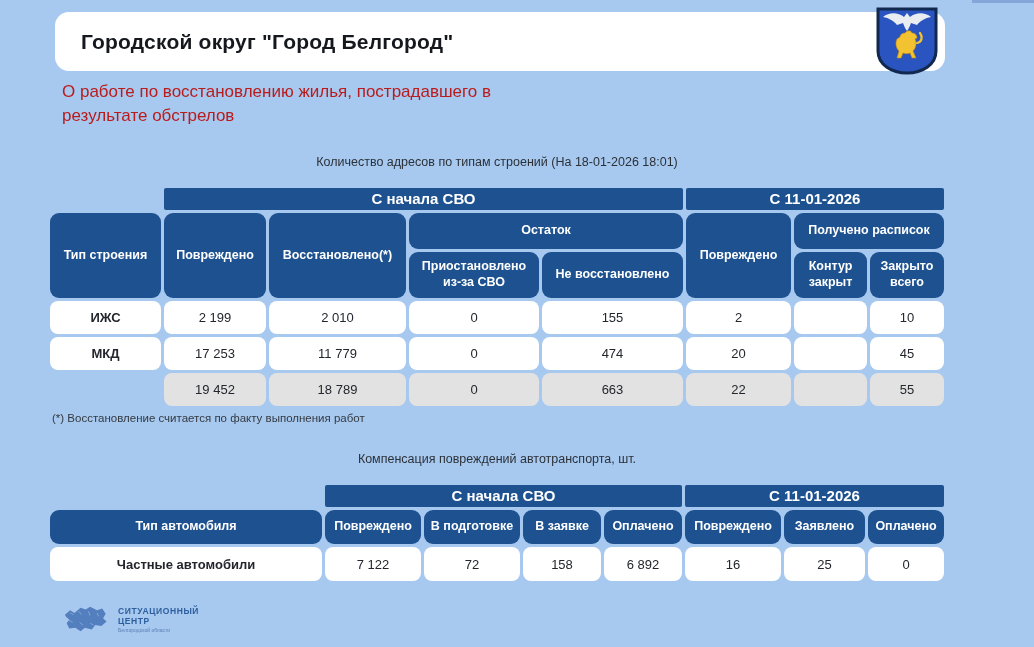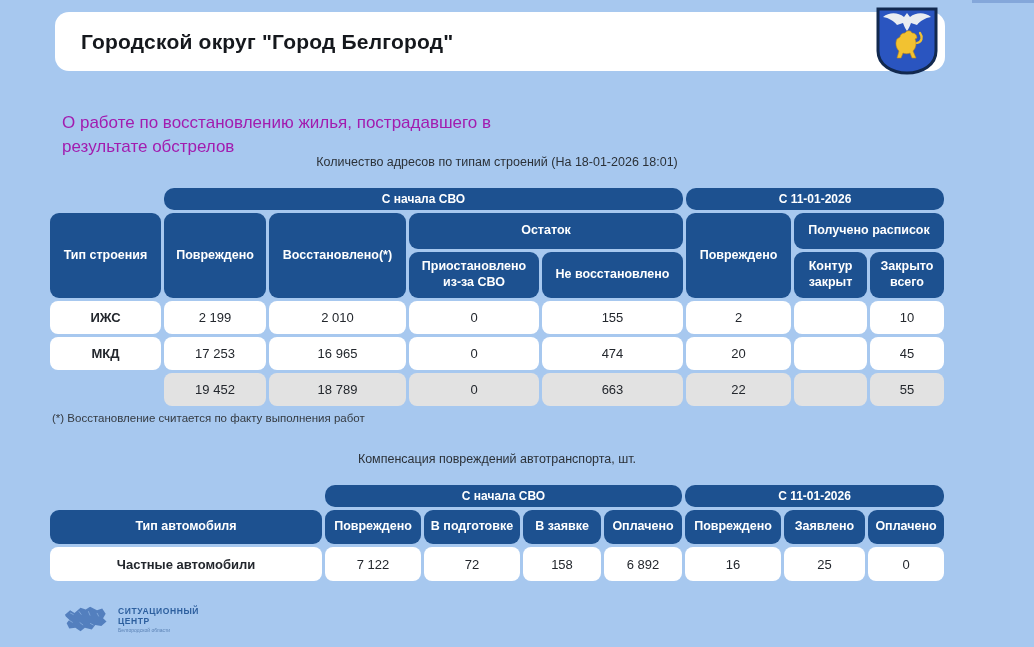--- a/index.html
+++ b/index.html
@@ -15,21 +15,21 @@
   
   .title-bar {
     position:absolute; left:55px; top:12px; width:890px; height:59px;
     background:#ffffff; border-radius:14px;
     display:flex; align-items:center; padding-left:26px;
   }
   .title-bar h1 { font-size:21px; font-weight:800; color:#15181d; letter-spacing:.2px; }
   .emblem { position:absolute; left:875px; top:7px; width:64px; height:68px; }
   .subtitle {
     position:absolute; left:62px; top:80px; width:480px;
-    font-size:17px; line-height:1.42; color:#a21caf; font-weight:500;margin-top:31px;
+    font-size:17px; line-height:1.42; color:#b91c1c; font-weight:500;
   }
 
   
   .tcaption {
     position:absolute; left:50px; width:894px; text-align:center;
     font-size:12.5px; color:#2b3138; font-weight:500;
   }
   .grid { position:absolute; left:50px; display:grid; gap:3px; }
   .grid1 {
     top:180px;
@@ -39,21 +39,21 @@
   .grid2 {
     top:477px;
     grid-template-columns:272px 96px 96px 78px 78px 96px 81px 76px;
     grid-template-rows:30px 34px 34px;
   }
   .hdr {
     background:#1d5190; color:#ffffff; border-radius:9px;
     display:flex; align-items:center; justify-content:center; text-align:center;
     font-weight:700; font-size:12.5px; line-height:1.25; padding:2px 6px;
   }
-  .hdr.grp { font-size:12px; border-radius:10px;margin-top:8px; }
+  .hdr.grp { font-size:15px; border-radius:2px;margin-top:8px; }
   .cell {
     background:#ffffff; border-radius:8px;
     display:flex; align-items:center; justify-content:center; text-align:center;
     font-size:13px; color:#23272d; padding:2px 4px;
   }
   .cell.lbl { font-weight:700; }
   .cell.total { background:#e2e2e2; }
   .footnote {
     position:absolute; left:52px; top:412px;
     font-size:11.5px; color:#343a41;
@@ -107,21 +107,21 @@
   <div class="cell" style="grid-area:4/2">2 199</div>
   <div class="cell" style="grid-area:4/3">2 010</div>
   <div class="cell" style="grid-area:4/4">0</div>
   <div class="cell" style="grid-area:4/5">155</div>
   <div class="cell" style="grid-area:4/6">2</div>
   <div class="cell" style="grid-area:4/7"></div>
   <div class="cell" style="grid-area:4/8">10</div>
 
   <div class="cell lbl" style="grid-area:5/1">МКД</div>
   <div class="cell" style="grid-area:5/2">17 253</div>
-  <div class="cell" style="grid-area:5/3">16 965</div>
+  <div class="cell" style="grid-area:5/3">11 779</div>
   <div class="cell" style="grid-area:5/4">0</div>
   <div class="cell" style="grid-area:5/5">474</div>
   <div class="cell" style="grid-area:5/6">20</div>
   <div class="cell" style="grid-area:5/7"></div>
   <div class="cell" style="grid-area:5/8">45</div>
 
   <div class="cell total" style="grid-area:6/2">19 452</div>
   <div class="cell total" style="grid-area:6/3">18 789</div>
   <div class="cell total" style="grid-area:6/4">0</div>
   <div class="cell total" style="grid-area:6/5">663</div>

